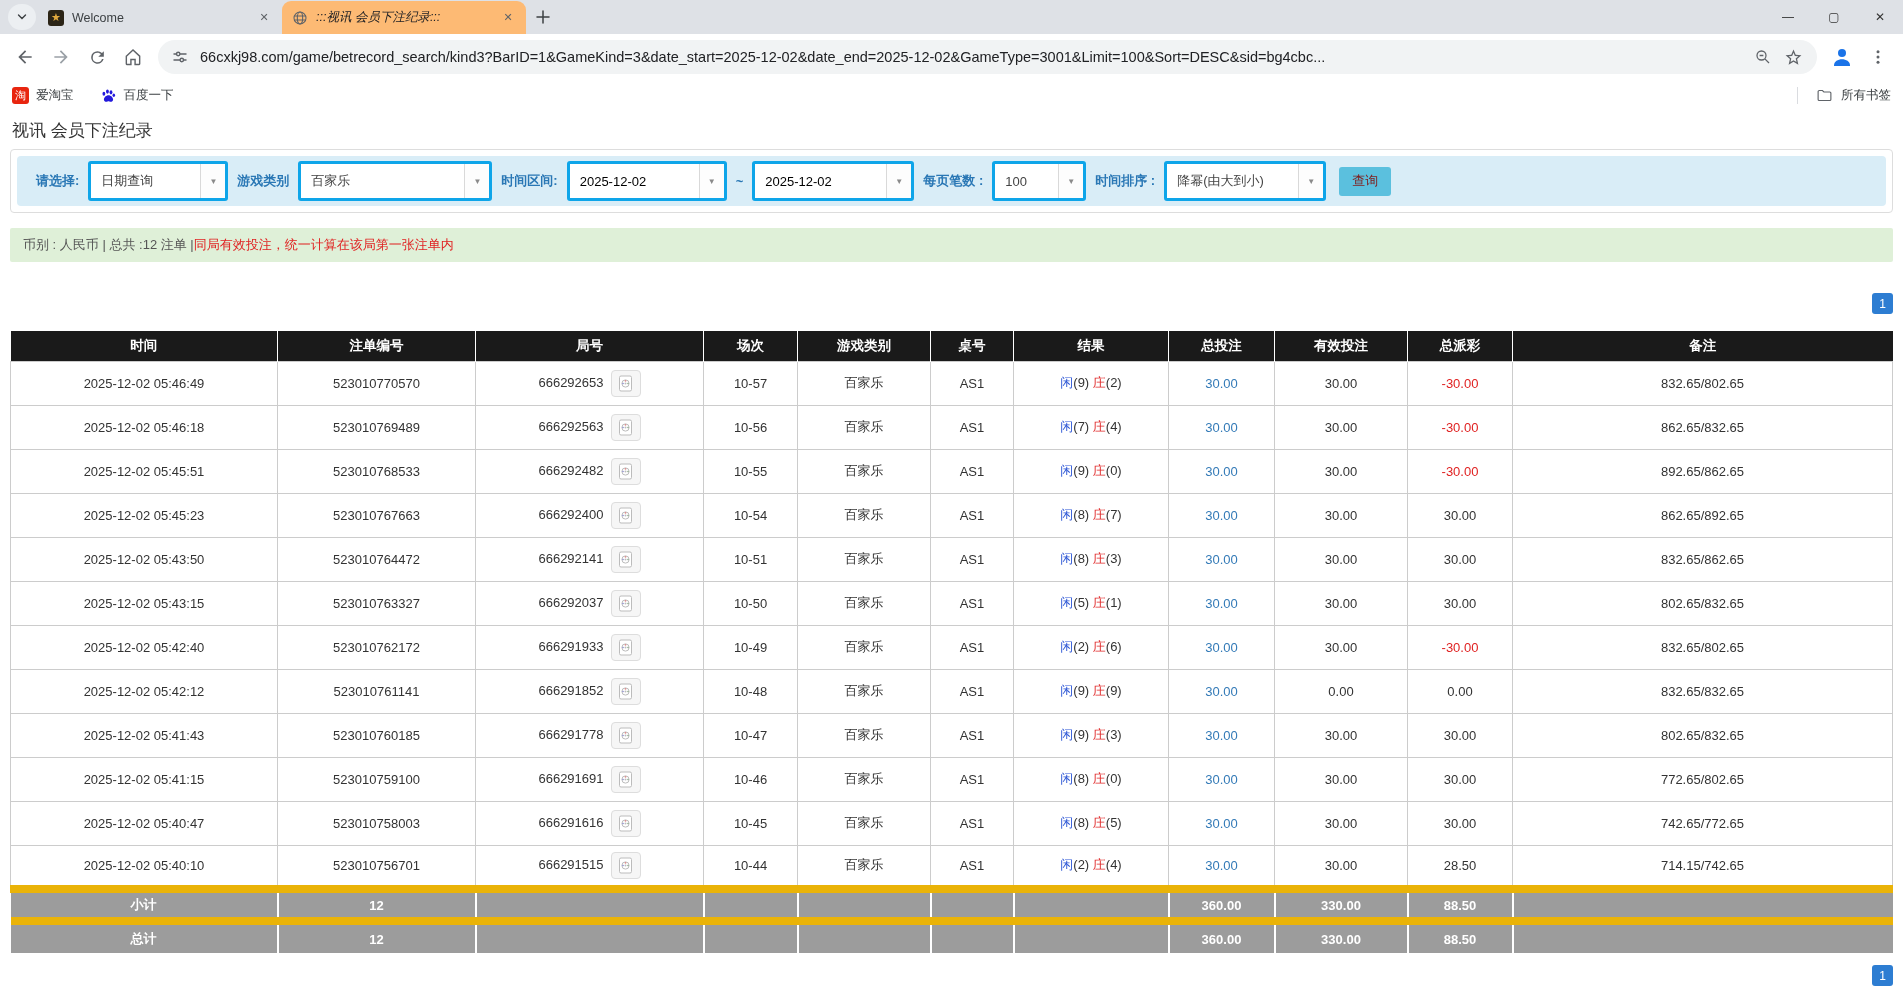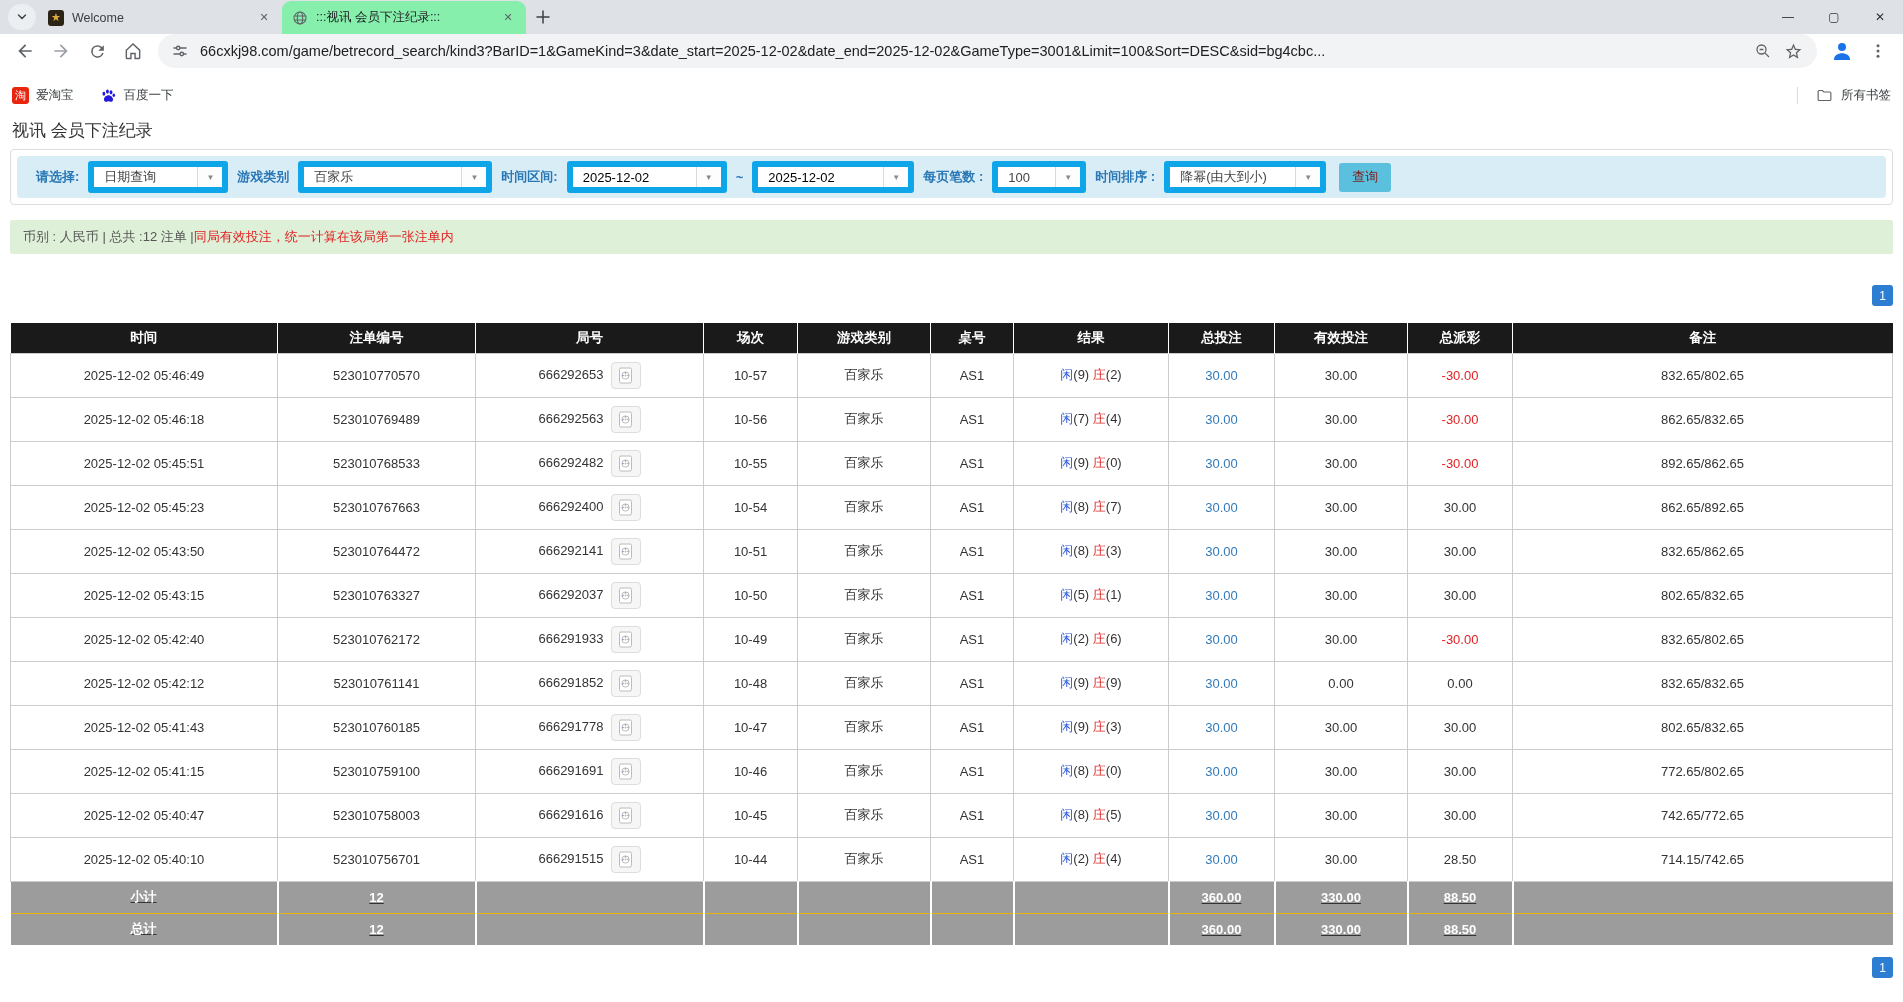--- a/index.html
+++ b/index.html
@@ -4,61 +4,61 @@
 <style>
   * { box-sizing: border-box; margin: 0; padding: 0; }
   body {
     width: 1903px; height: 1002px; overflow: hidden; position: relative;
     background: #fff; font-family: "Liberation Sans", "DejaVu Sans", sans-serif;
   }
   
   .tabstrip { height: 34px; background: #dee1e6; display: flex; align-items: flex-end; padding-left: 6px; position: relative; }
   .tab-search { width: 28px; height: 26px; margin: 0 2px 4px 2px; border-radius: 14px; background: #eceff2; display: flex; align-items: center; justify-content: center; }
   .tab { width: 244px; height: 33px; display: flex; align-items: center; gap: 8px; padding: 0 10px; font-size: 12.5px; color: #3c4043; }
-  .tab.active { background: #86efac; border-radius: 9px 9px 0 0; color: #202124; }
+  .tab.active { background: #fdba74; border-radius: 9px 9px 0 0; color: #202124; font-style: italic; }
   .tab .tab-title { flex: 1; white-space: nowrap; overflow: hidden; }
   .tab .tab-close { width: 16px; height: 16px; display: flex; align-items: center; justify-content: center; font-size: 11px; color: #5f6368; border-radius: 50%; }
   .favicon-gold { width: 16px; height: 16px; border-radius: 3px; background: #2b2416; color: #e0a93e; font-size: 11px; display: flex; align-items: center; justify-content: center; flex: none; }
   .newtab { width: 26px; height: 26px; margin: 0 0 4px 4px; display: flex; align-items: center; justify-content: center; }
   .win-controls { position: absolute; right: 0; top: 0; height: 33px; display: flex; }
   .win-controls .wc { width: 46px; display: flex; align-items: center; justify-content: center; color: #333; font-size: 12px; }
-  .navbar { height: 46px; background: #fff; display: flex; align-items: flex-start; padding: 0 8px; gap: 2px; }
+  .navbar { height: 46px; background: #fff; display: flex; align-items: center; padding: 0 8px; gap: 2px; }
   .nav-btn { width: 34px; height: 34px; border-radius: 50%; display: flex; align-items: center; justify-content: center; flex: none; }
   .omnibox { flex: 1; height: 34px; background: #f1f3f4; border-radius: 17px; display: flex; align-items: center; padding: 0 14px; gap: 12px; margin: 0 6px; min-width: 0; }
   .url-text { flex: 1; font-size: 14.5px; color: #202124; white-space: nowrap; overflow: hidden; }
   .bookmarks { height: 30px; background: #fff; display: flex; align-items: center; padding: 0 12px; font-size: 12.5px; color: #3c4043; gap: 26px; }
   .bm-item { display: flex; align-items: center; gap: 7px; }
   .bm-fav-taobao { width: 17px; height: 17px; background: #e8250f; border-radius: 3px; color: #fff; font-size: 11px; display: flex; align-items: center; justify-content: center; }
   .bm-right { margin-left: auto; display: flex; align-items: center; gap: 8px; }
   .bm-divider { width: 1px; height: 17px; background: #dadce0; margin-right: 10px; }
   
   .page { padding: 0 10px; }
   .page-title { font-size: 17px; color: #333; padding: 9px 2px 7px; }
   .filter-panel { border: 1px solid #ddd; border-radius: 4px; padding: 6px; }
   .filter-bar { background: var(--filter_bg); border-radius: 4px; padding: 5px 19px; display: flex; align-items: center; gap: 9px; font-size: 13px; }
   .flabel { color: #2977b5; font-weight: bold; white-space: nowrap; }
-  .fselect { background: #fff; border: 6px solid #0ea5e9; border-radius: 3px; height: 32px; display: flex; align-items: center; overflow: hidden; }
+  .fselect { background: #fff; border: 3px solid #0ea5e9; border-radius: 3px; height: 40px; display: flex; align-items: center; overflow: hidden; }
   .fselect .val { flex: 1; padding: 0 10px; color: #444; white-space: nowrap; }
   .fselect .val.date { color: #000000; }
   .fselect .arr { width: 25px; align-self: stretch; border-left: 1px solid #d9d9d9; display: flex; align-items: center; justify-content: center; color: #8a8a8a; font-size: 8px; background: #fdfdfd; }
   .w140 { width: 140px; } .w194 { width: 194px; } .w160 { width: 160px; } .w94 { width: 94px; } .w162 { width: 162px; }
   .search-btn { background: var(--button_blue); color: #7f1d1d; border: none; border-radius: 3px; height: 29px; padding: 0 13px; font-size: 13px; margin-left: 4px; }
   .summary-bar { margin-top: 15px; background: var(--summary_bg); height: 34px; display: flex; align-items: center; justify-content: flex-start; padding: 0 13px; font-size: 13px; color: #555; border-radius: 2px; }
   .summary-right { color: var(--negative_red); }
   .pager-row { display: flex; justify-content: flex-end; margin: 31px 0 17px; }
   .pager-row.bottom { margin: 12px 0 0; }
   .page-badge { min-width: 21px; height: 21px; background: var(--pager_blue); color: #fff; font-size: 12px; display: flex; align-items: center; justify-content: center; border-radius: 3px; padding: 0 5px; }
   
   table.records { width: 100%; border-collapse: collapse; table-layout: fixed; font-size: 13px; color: #333; }
   table.records thead th { background: var(--header_bg); color: #fff; height: 30px; font-weight: bold; font-size: 13.5px; border-right: 1px solid #fff; }
   table.records thead th:last-child { border-right: none; }
   table.records tbody td { height: 44px; text-align: center; border: 1px solid #ccc; background: #fff; }
   table.records tfoot td { background: var(--footer_bg); color: #fff; font-weight: bold; height: 32px; text-align: center; border-right: 2px solid #fff; }
   table.records tfoot td:last-child { border-right: none; }
-  table.records tfoot tr { border-top: 1px solid #eab308; text-decoration: underline; }
+  table.records tfoot tr { border-top: 8px solid #eab308; }
   .betlink { color: var(--link_blue); cursor: pointer; text-decoration: none; }
   .rp { color: var(--player_blue); }
   .rb { color: var(--banker_red); }
   .neg { color: var(--negative_red); }
   .vid-btn { display: inline-flex; width: 30px; height: 27px; background: #f6f6f6; border: 1px solid #ddd; border-radius: 4px; align-items: center; justify-content: center; margin-left: 7px; vertical-align: middle; }
 </style>
 </head>
 <body>
 
 <div class="tabstrip">

